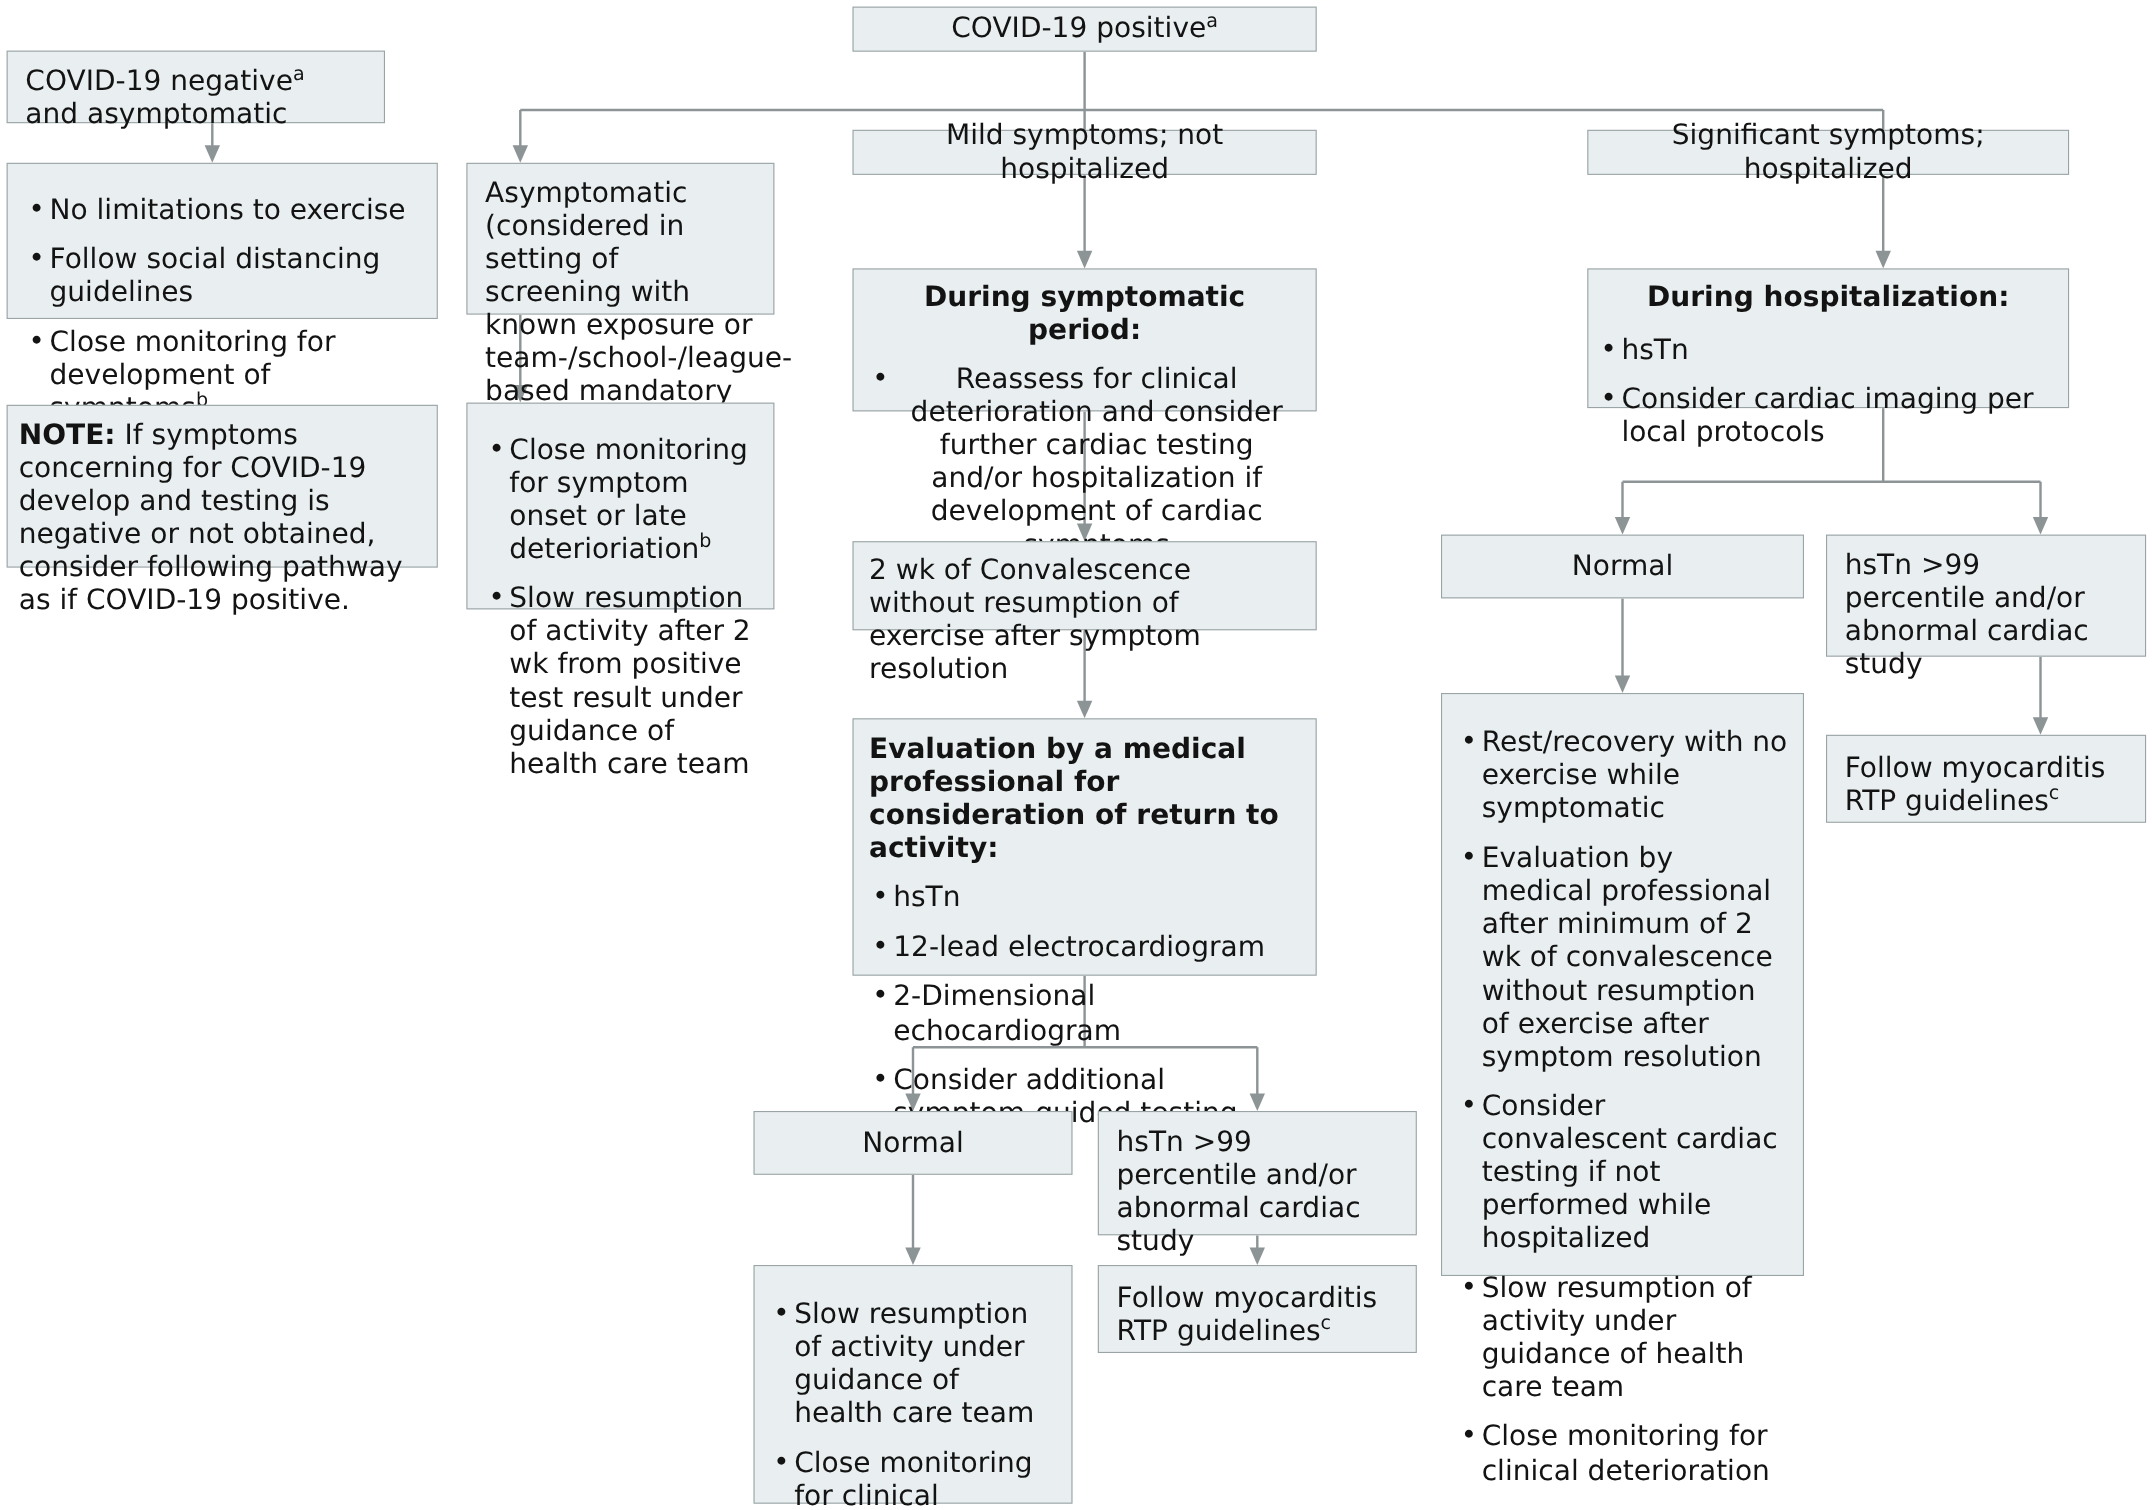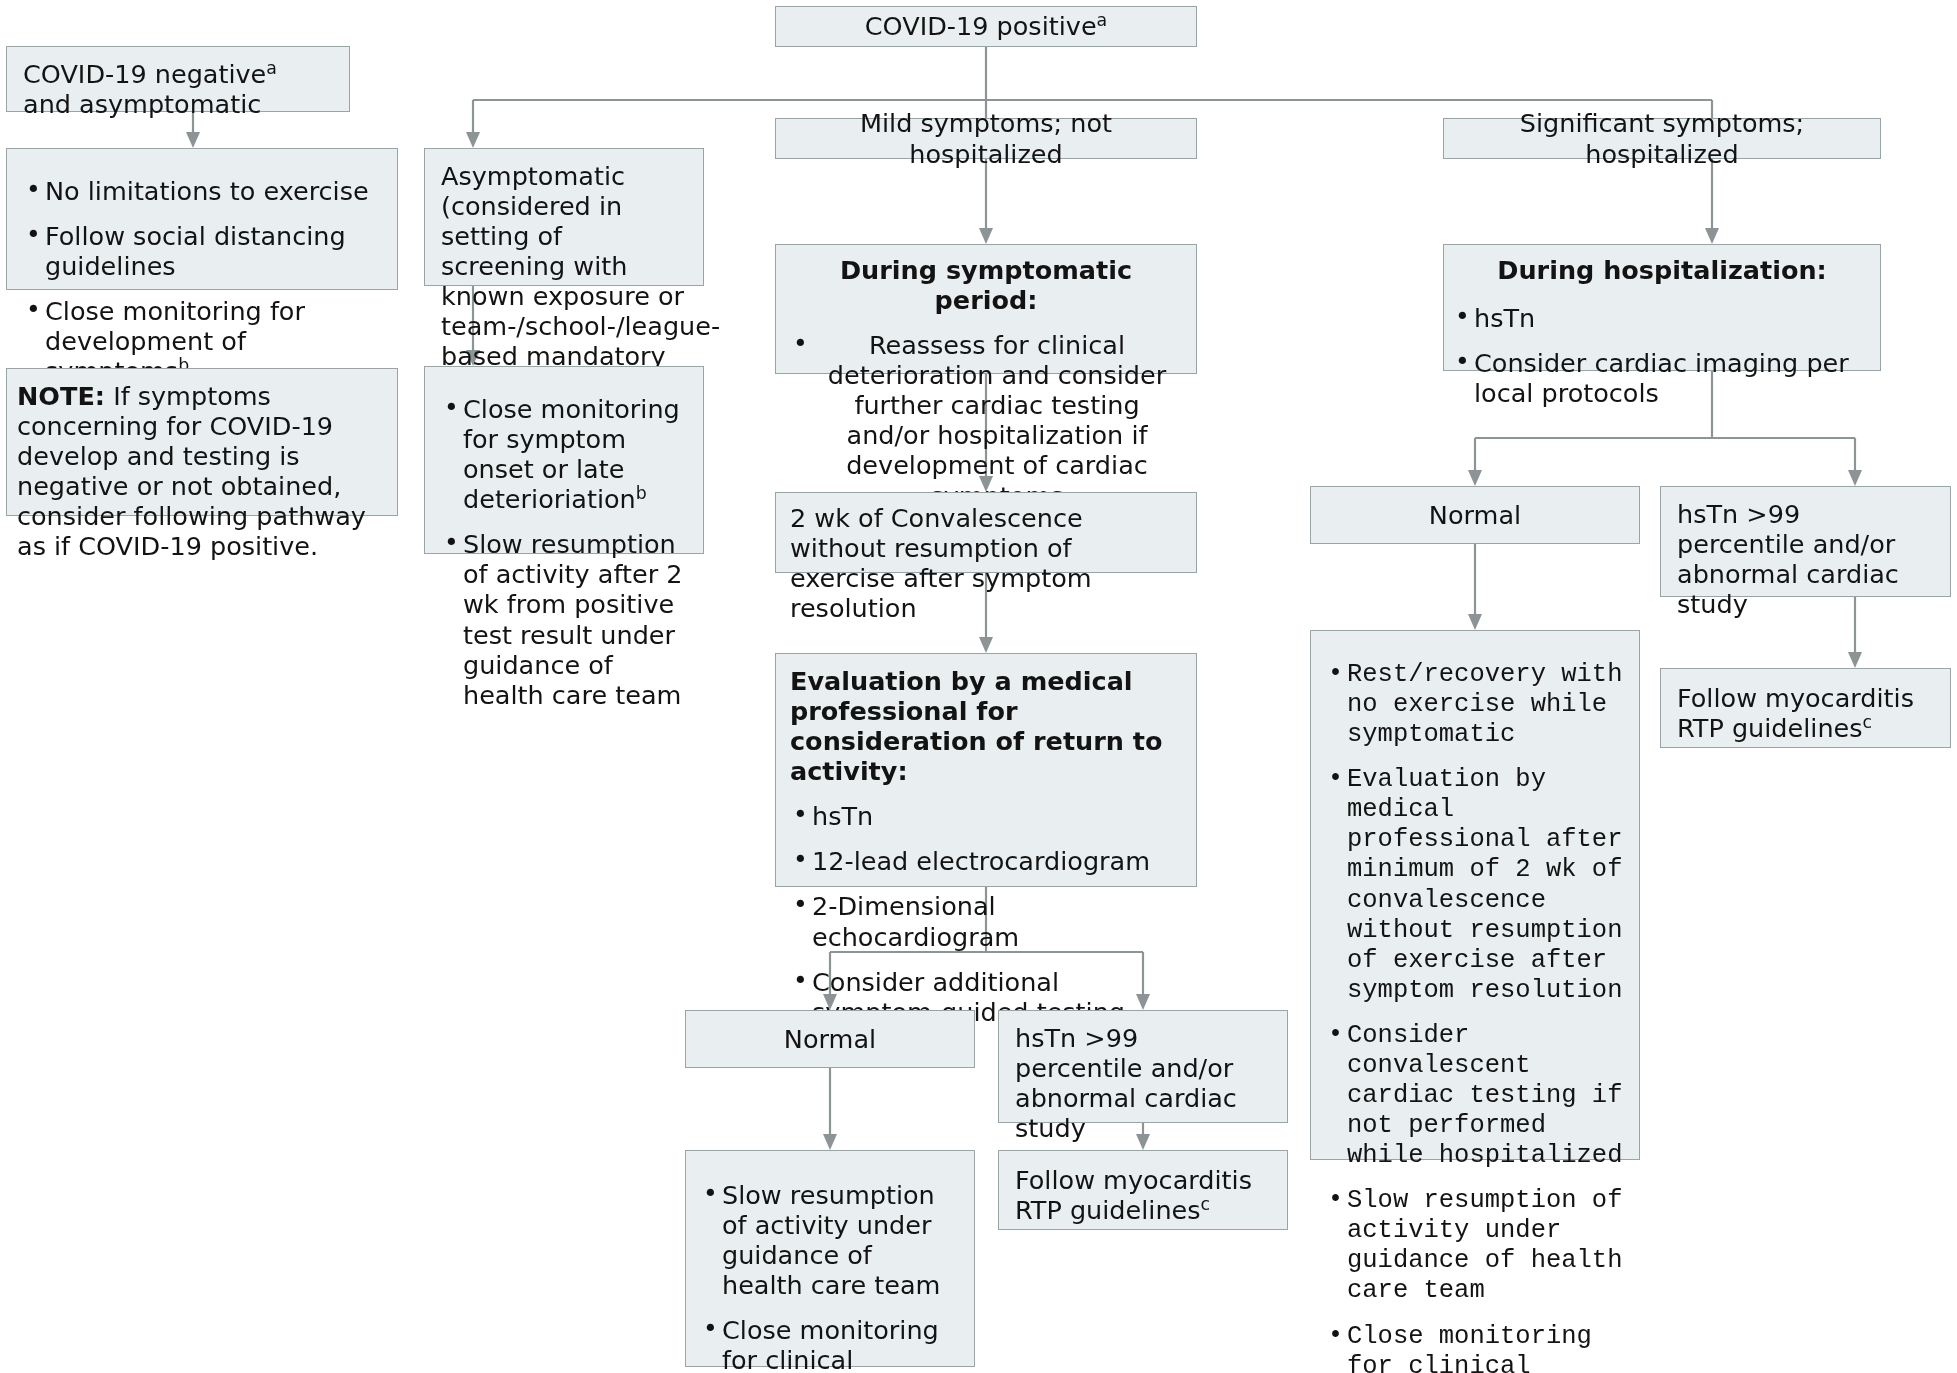--- a/index.html
+++ b/index.html
@@ -207,21 +207,21 @@
   </div>
 
   <div class="box center vc" style="left:1310px;top:486px;width:330px;height:58px;padding:4px 10px;">
     <span>Normal</span>
   </div>
 
   <div class="box" style="left:1660px;top:486px;width:291px;height:111px;padding:12px 16px;">
     <span>hsTn &gt;99 percentile and/or abnormal cardiac study</span>
   </div>
 
-  <div class="box" style="left:1310px;top:630px;width:330px;height:530px;padding:14px 14px;font-family:Liberation Mono, monospace;">
+  <div class="box" style="left:1310px;top:630px;width:330px;height:530px;padding:14px 14px;">
     <ul class="bullets">
       <li>Rest/recovery with no exercise while symptomatic</li>
       <li>Evaluation by medical professional after minimum of 2 wk of convalescence without resumption of exercise after symptom resolution</li>
       <li>Consider convalescent cardiac testing if not performed while hospitalized</li>
       <li>Slow resumption of activity under guidance of health care team</li>
       <li>Close monitoring for clinical deterioration</li>
     </ul>
   </div>
 
   <div class="box" style="left:1660px;top:668px;width:291px;height:80px;padding:14px 16px;">

